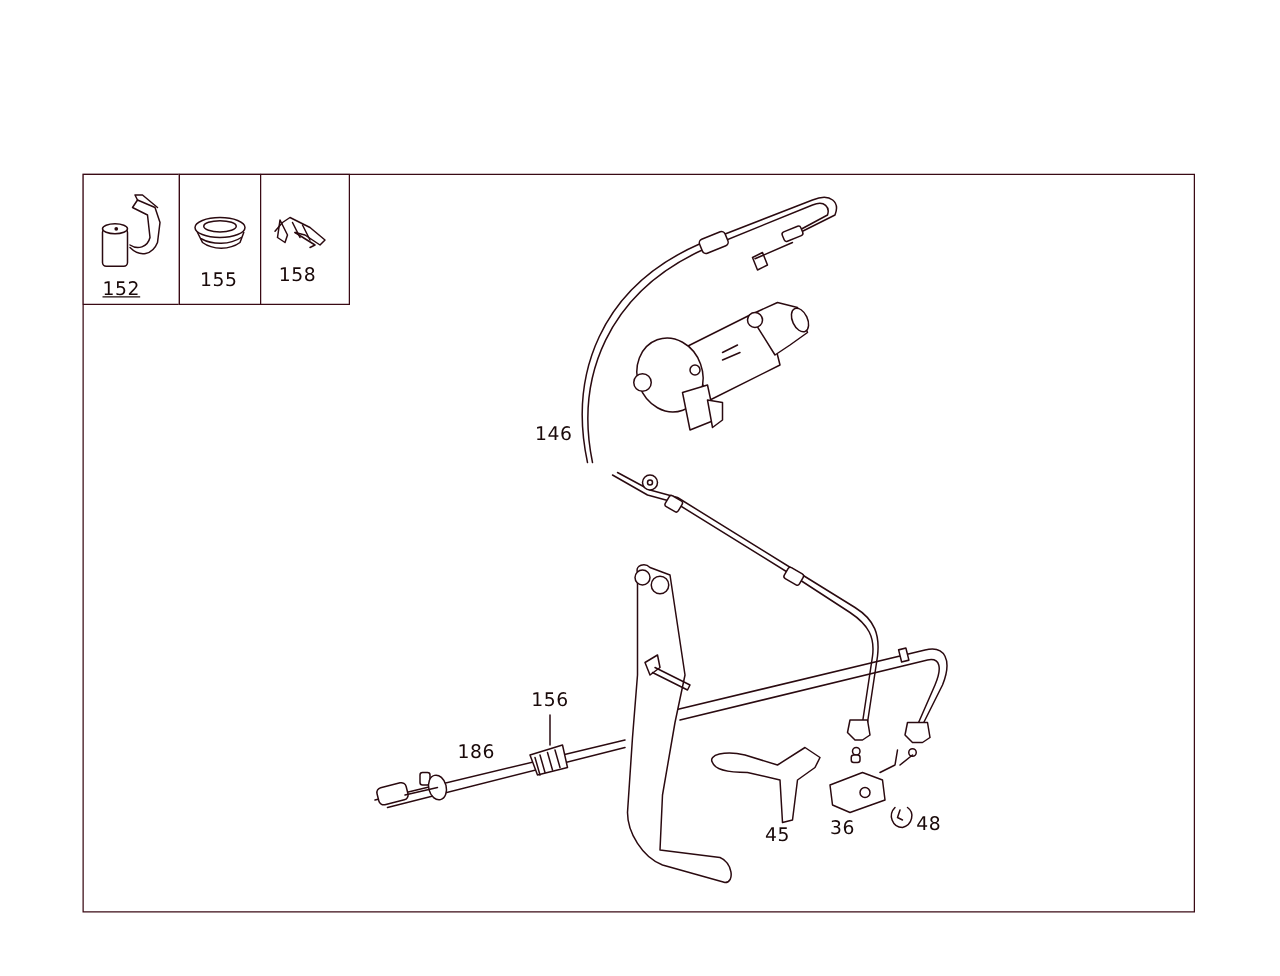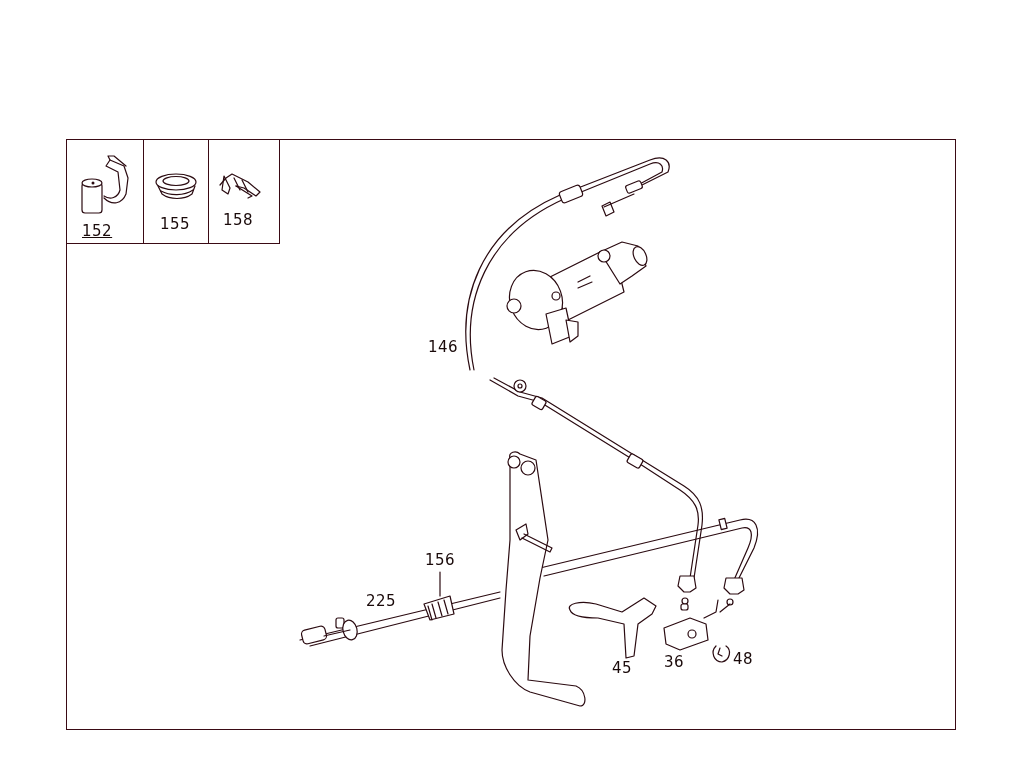--- a/index.html
+++ b/index.html
@@ -120,17 +120,17 @@
   <g>
     <path class="ln" d="M716 646 C710 652,714 662,722 662 C730 660,732 650,726 646 M720 648 L718 654 L722 656"></path>
   </g>
 </svg>
 
 <div class="label" style="left:82px; top:224px;text-decoration:underline;">152</div>
 <div class="label" style="left:160px; top:217px;">155</div>
 <div class="label" style="left:223px; top:213px;">158</div>
 
 <div class="label" style="left:428px; top:310px;margin-top:30px;">146</div>
-<div class="label" style="left:366px; top:594px;">225</div>
+<div class="label" style="left:366px; top:594px;">186</div>
 <div class="label" style="left:425px; top:553px;">156</div>
 <div class="label" style="left:612px; top:661px;">45</div>
 <div class="label" style="left:664px; top:655px;">36</div>
 <div class="label" style="left:733px; top:652px;">48</div>
 
 </body></html>

